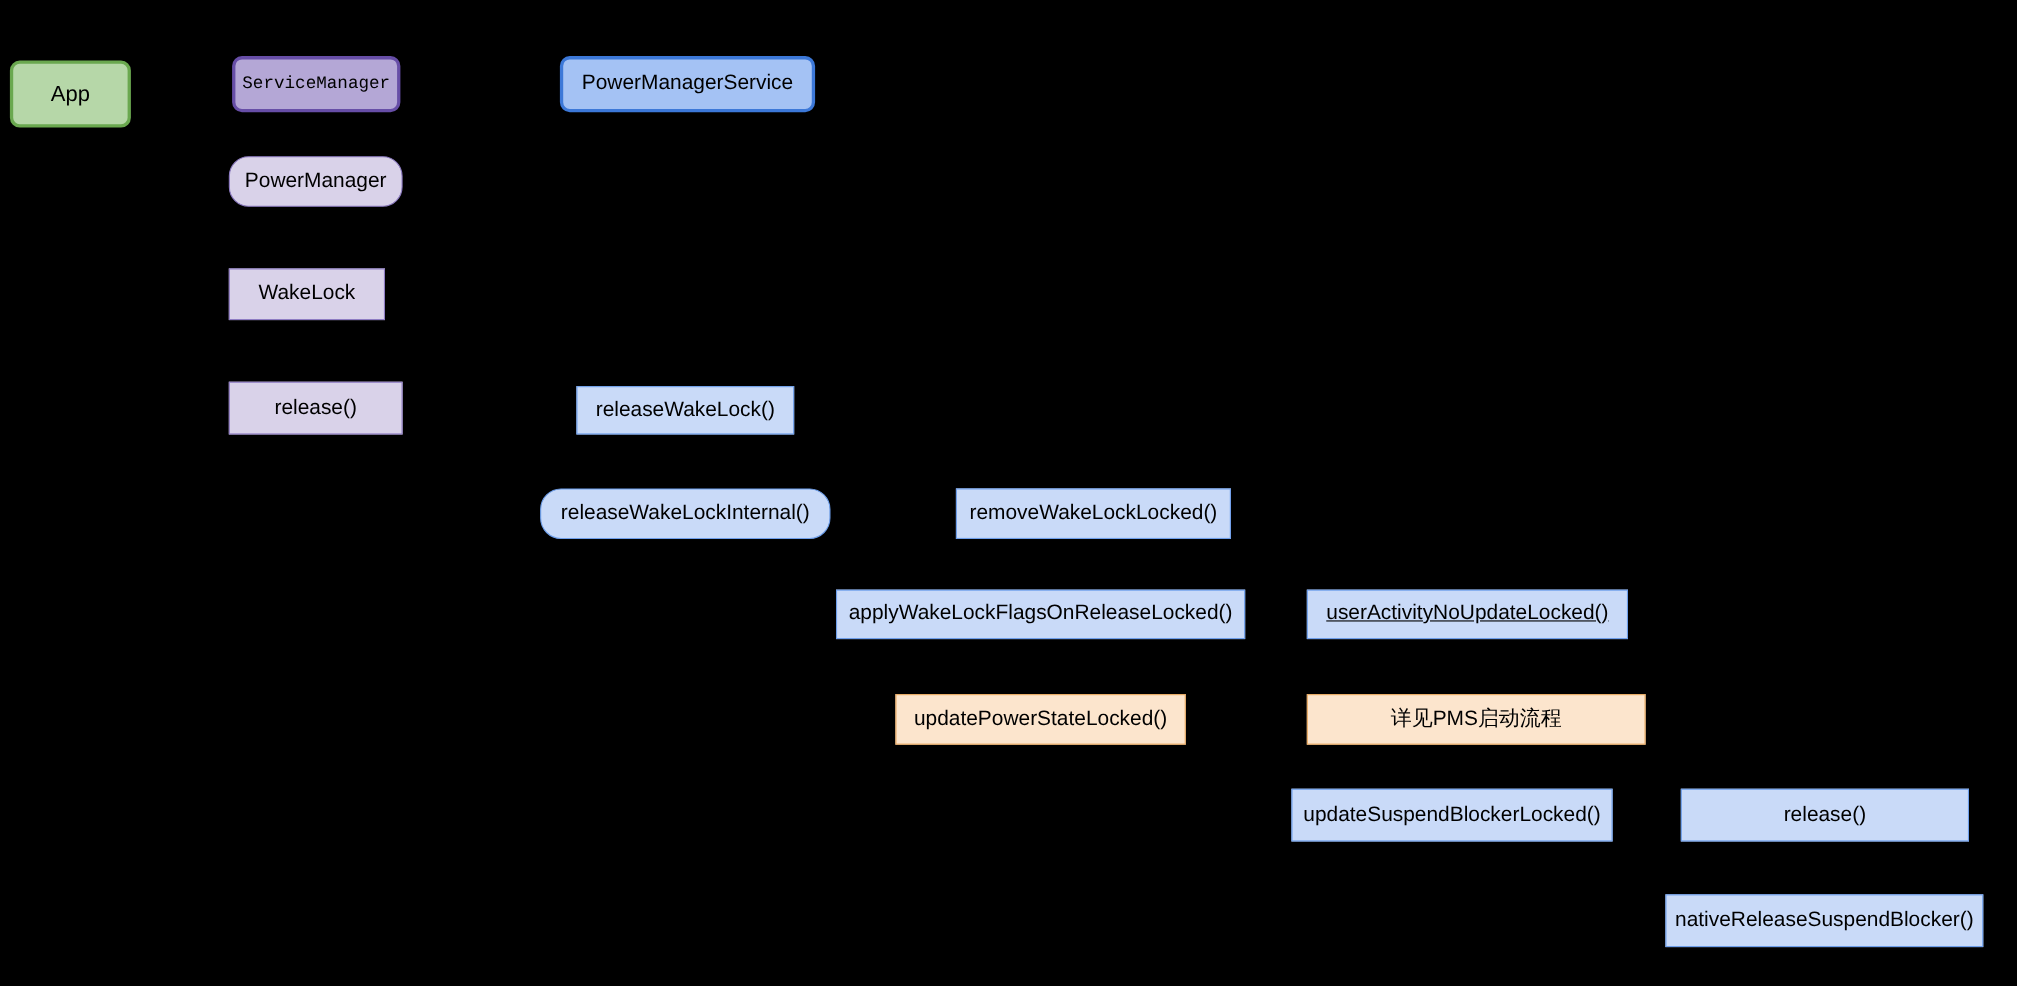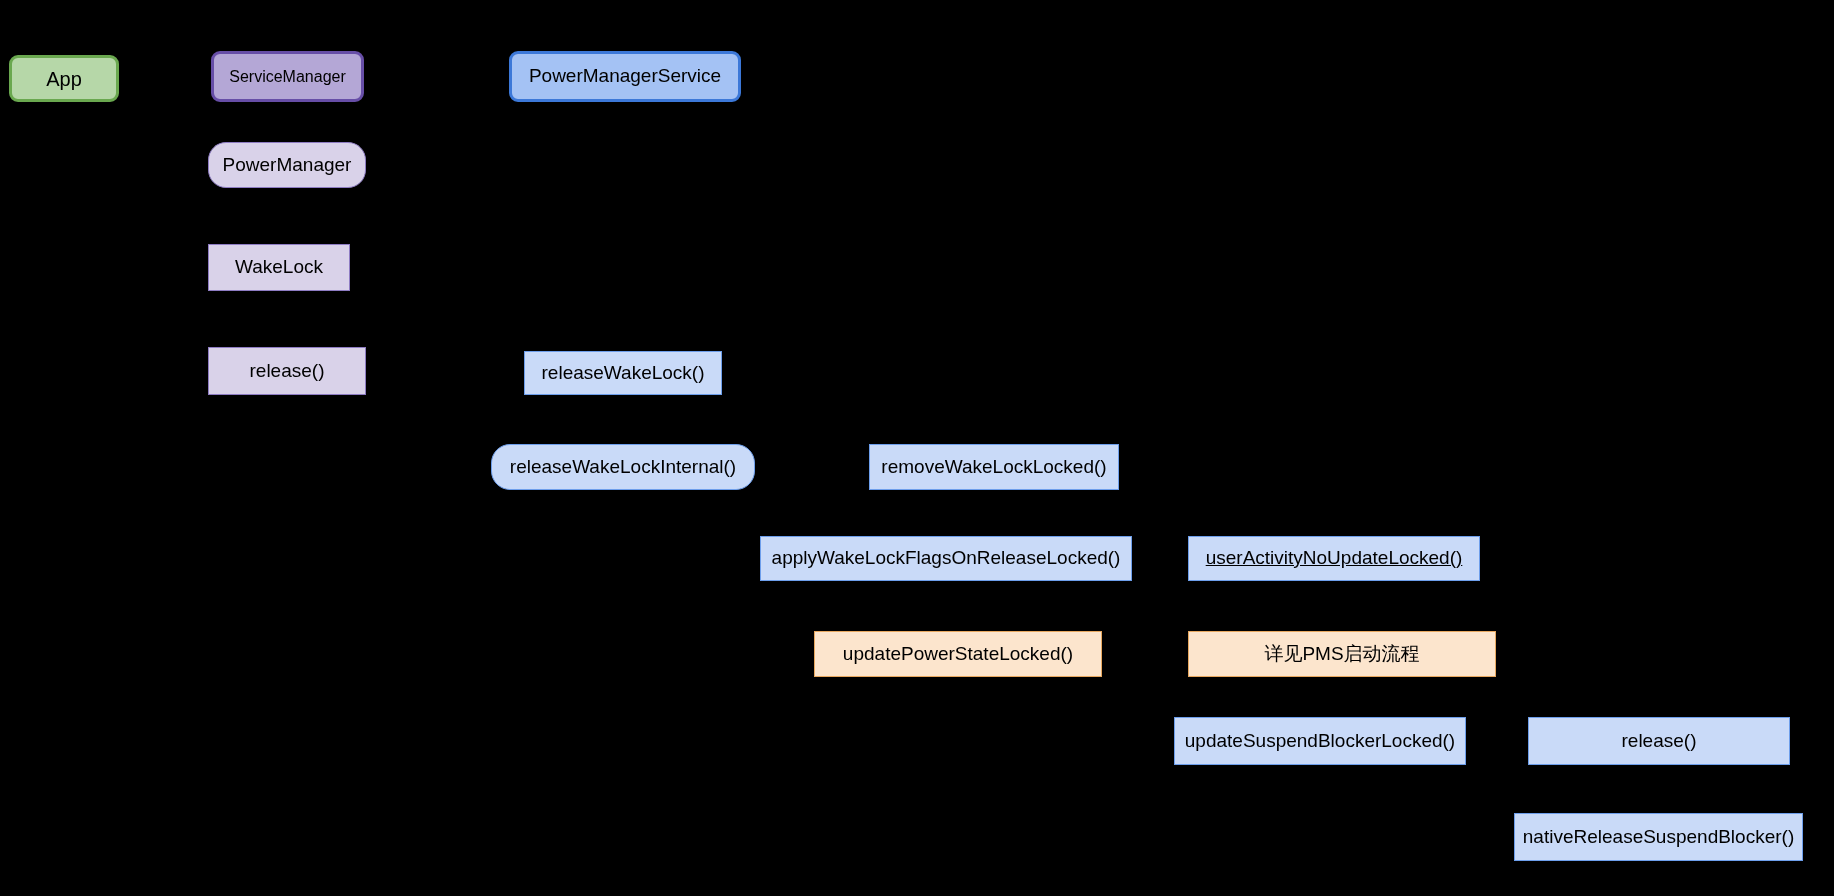--- a/index.html
+++ b/index.html
@@ -25,34 +25,34 @@
     color: #000000;
     font-size: 19px;
     line-height: 1.1;
     white-space: nowrap;
   }
   .rounded {
     border-radius: 9px;
   }
   
   .green    { background: #b6d7a8; border: 3px solid #6aa84f; }
-  .purple   { background: #b4a7d6; border: 3px solid #674ea7; }
+  .purple   { background: #b4a7d6; border: 3px solid #674ea7; font-family: Liberation Mono, monospace; }
   .bluehdr  { background: #a4c2f4; border: 3px solid #3c78d8; }
   .lavender { background: #d9d2e9; border: 1.5px solid #8e7cc3; }
   .blue     { background: #c9daf8; border: 1.5px solid #6d9eeb; }
   .orange   { background: #fce5cd; border: 1.5px solid #e8a85f; }
   .fs-20 { font-size: 20px; }
   .fs-16 { font-size: 16px; }
 </style>
 </head>
 <body>
 
 <div class="canvas">
 
-  <div class="node green rounded fs-20" style="left:9px; top:55px; width:110px; height:47px;">App</div>
+  <div class="node green rounded fs-20" style="left:9px; top:55px; width:110px; height:61px;">App</div>
 
   <div class="node purple rounded fs-16" style="left:211px; top:51px; width:153px; height:51px;">ServiceManager</div>
 
   <div class="node bluehdr rounded" style="left:509px; top:51px; width:232px; height:51px;">PowerManagerService</div>
 
   <div class="node lavender" style="left:208px; top:142px; width:158px; height:46px;border-radius:18px;">PowerManager</div>
 
   <div class="node lavender" style="left:208px; top:244px; width:142px; height:47px;">WakeLock</div>
 
   <div class="node lavender" style="left:208px; top:347px; width:158px; height:48px;">release()</div>
@@ -60,21 +60,21 @@
   <div class="node blue" style="left:524px; top:351px; width:198px; height:44px;">releaseWakeLock()</div>
 
   <div class="node blue" style="left:491px; top:444px; width:264px; height:46px;border-radius:19px;">releaseWakeLockInternal()</div>
 
   <div class="node blue" style="left:821px; top:444px; width:250px; height:46px;margin-left:48px;">removeWakeLockLocked()</div>
 
   <div class="node blue" style="left:760px; top:536px; width:372px; height:45px;">applyWakeLockFlagsOnReleaseLocked()</div>
 
   <div class="node blue" style="left:1188px; top:536px; width:292px; height:45px;text-decoration:underline;">userActivityNoUpdateLocked()</div>
 
-  <div class="node orange" style="left:814px; top:631px; width:288px; height:46px;text-align:right;">updatePowerStateLocked()</div>
+  <div class="node orange" style="left:814px; top:631px; width:264px; height:46px;text-align:right;">updatePowerStateLocked()</div>
 
   <div class="node orange" style="left:1188px; top:631px; width:308px; height:46px;">详见PMS启动流程</div>
 
   <div class="node blue" style="left:1174px; top:717px; width:292px; height:48px;">updateSuspendBlockerLocked()</div>
 
   <div class="node blue" style="left:1528px; top:717px; width:262px; height:48px;">release()</div>
 
   <div class="node blue" style="left:1514px; top:813px; width:289px; height:48px;">nativeReleaseSuspendBlocker()</div>
 
 </div>

